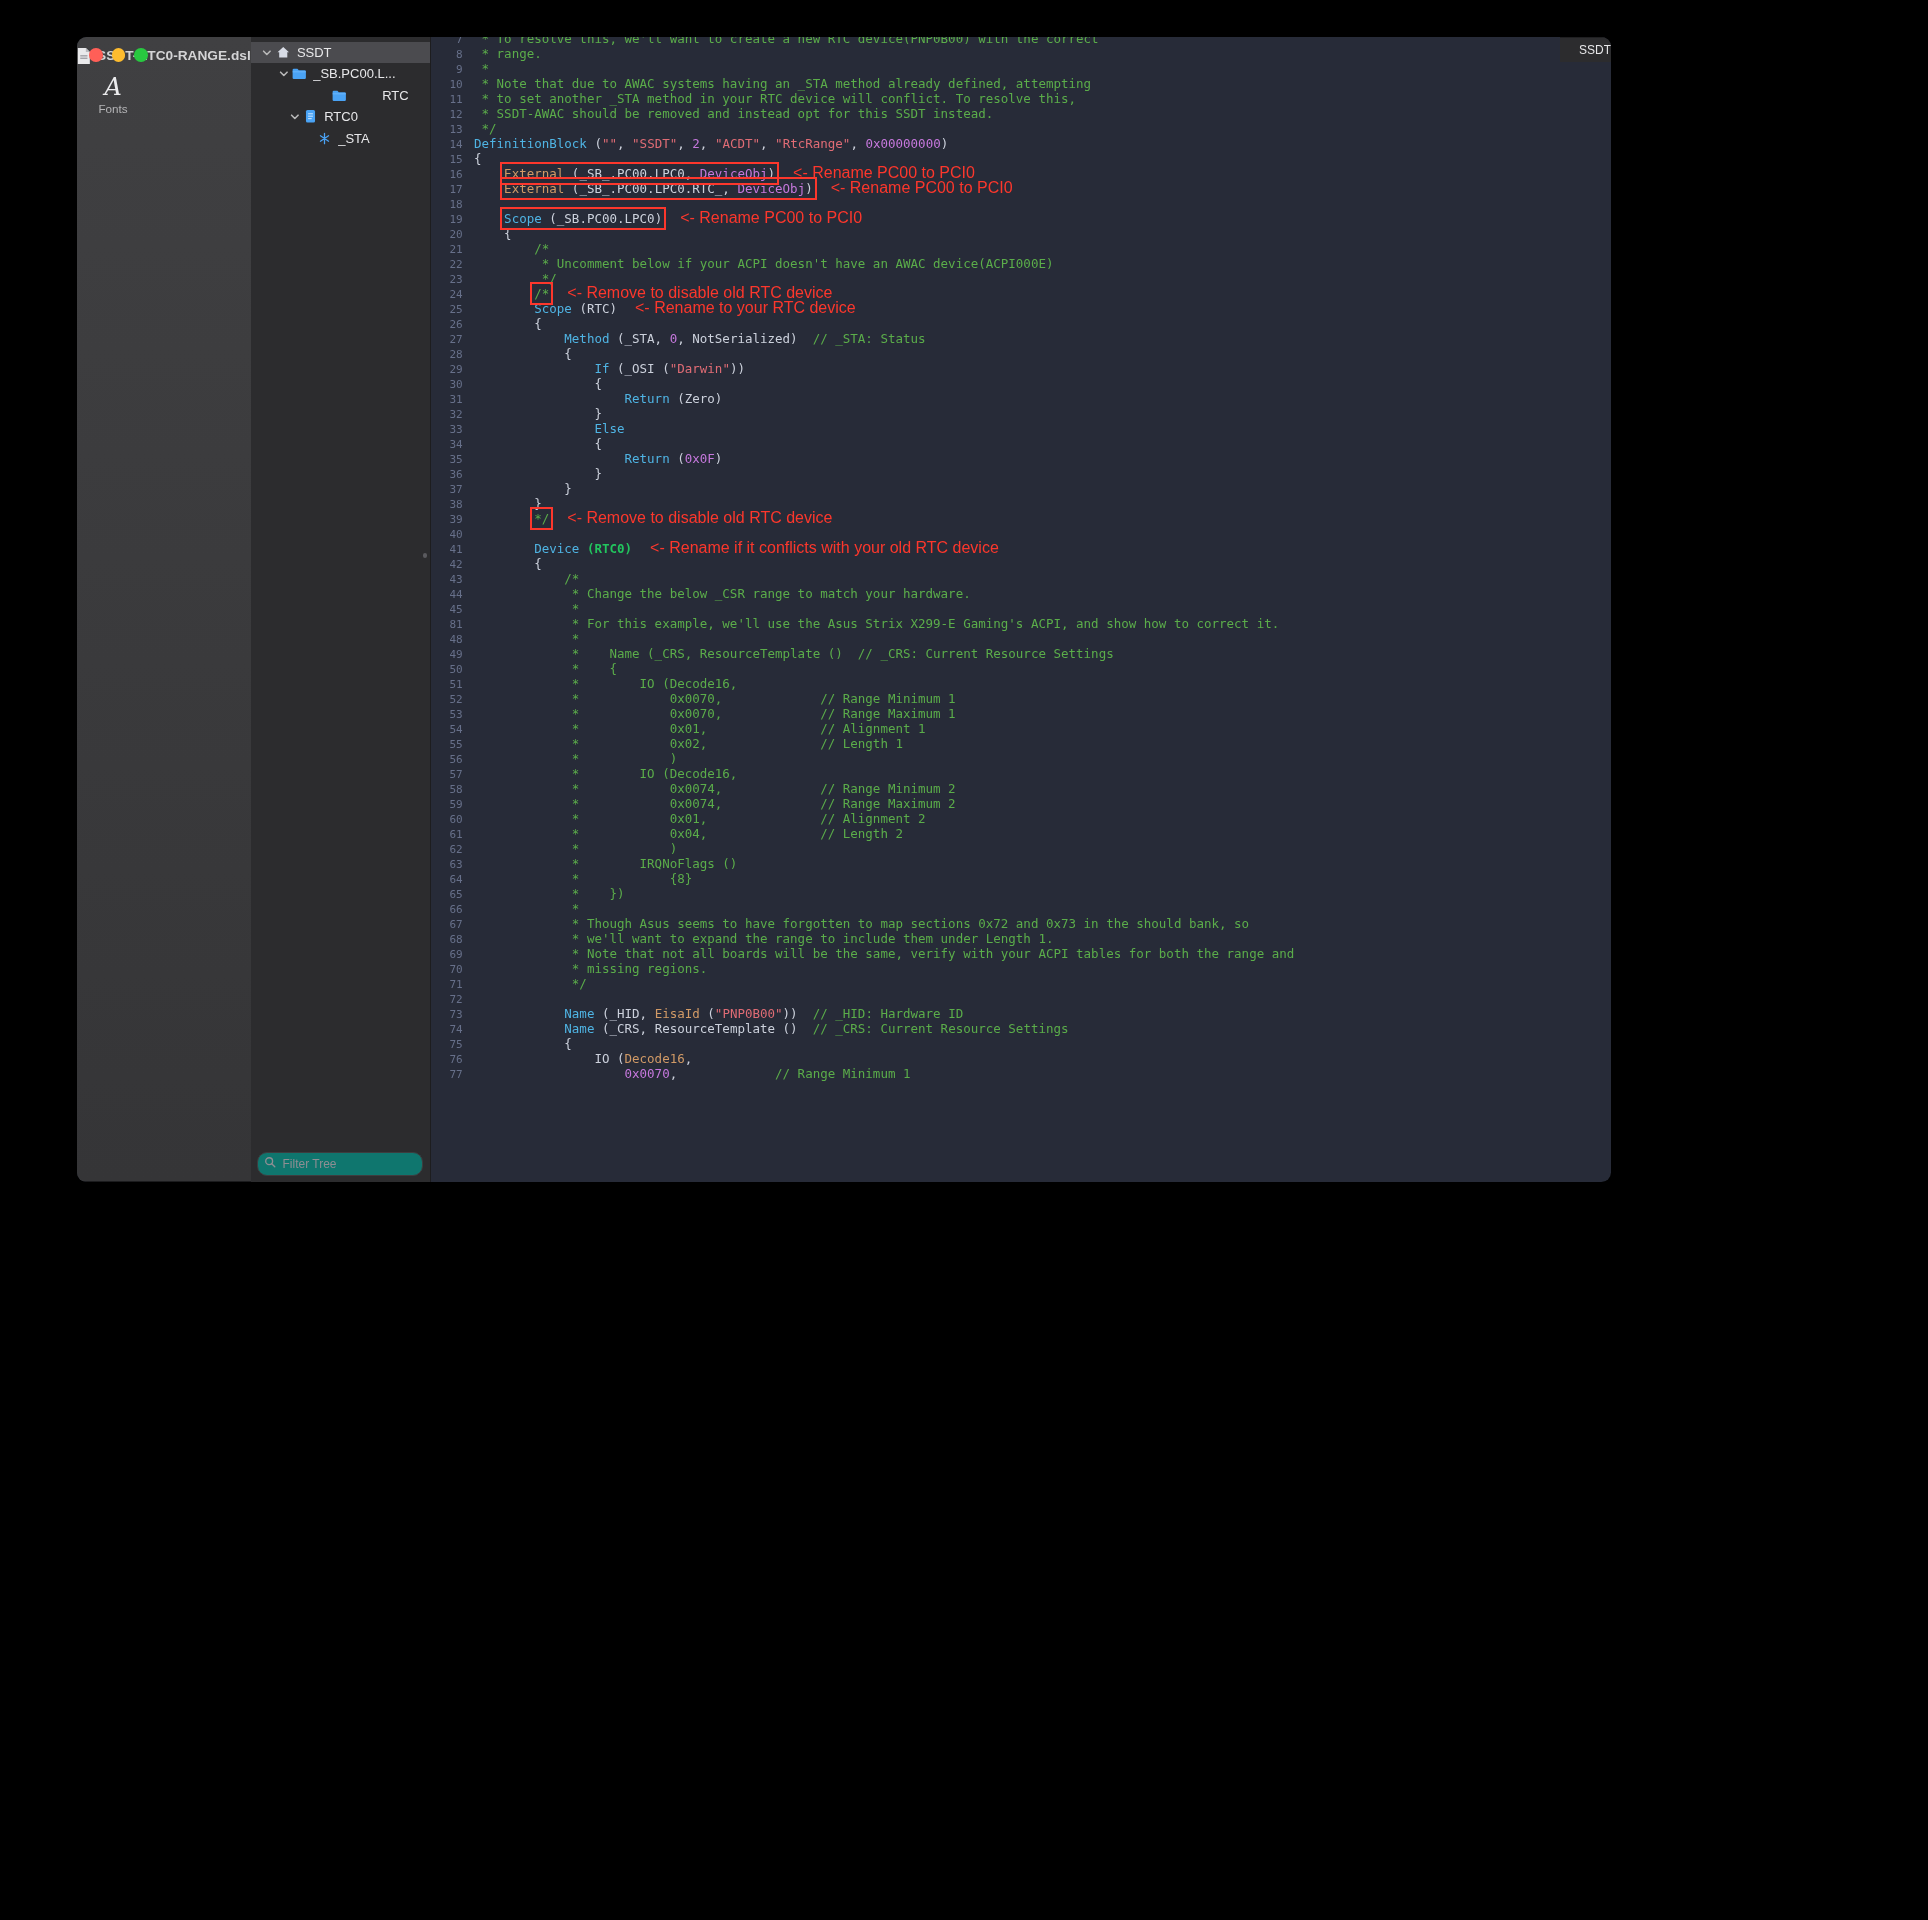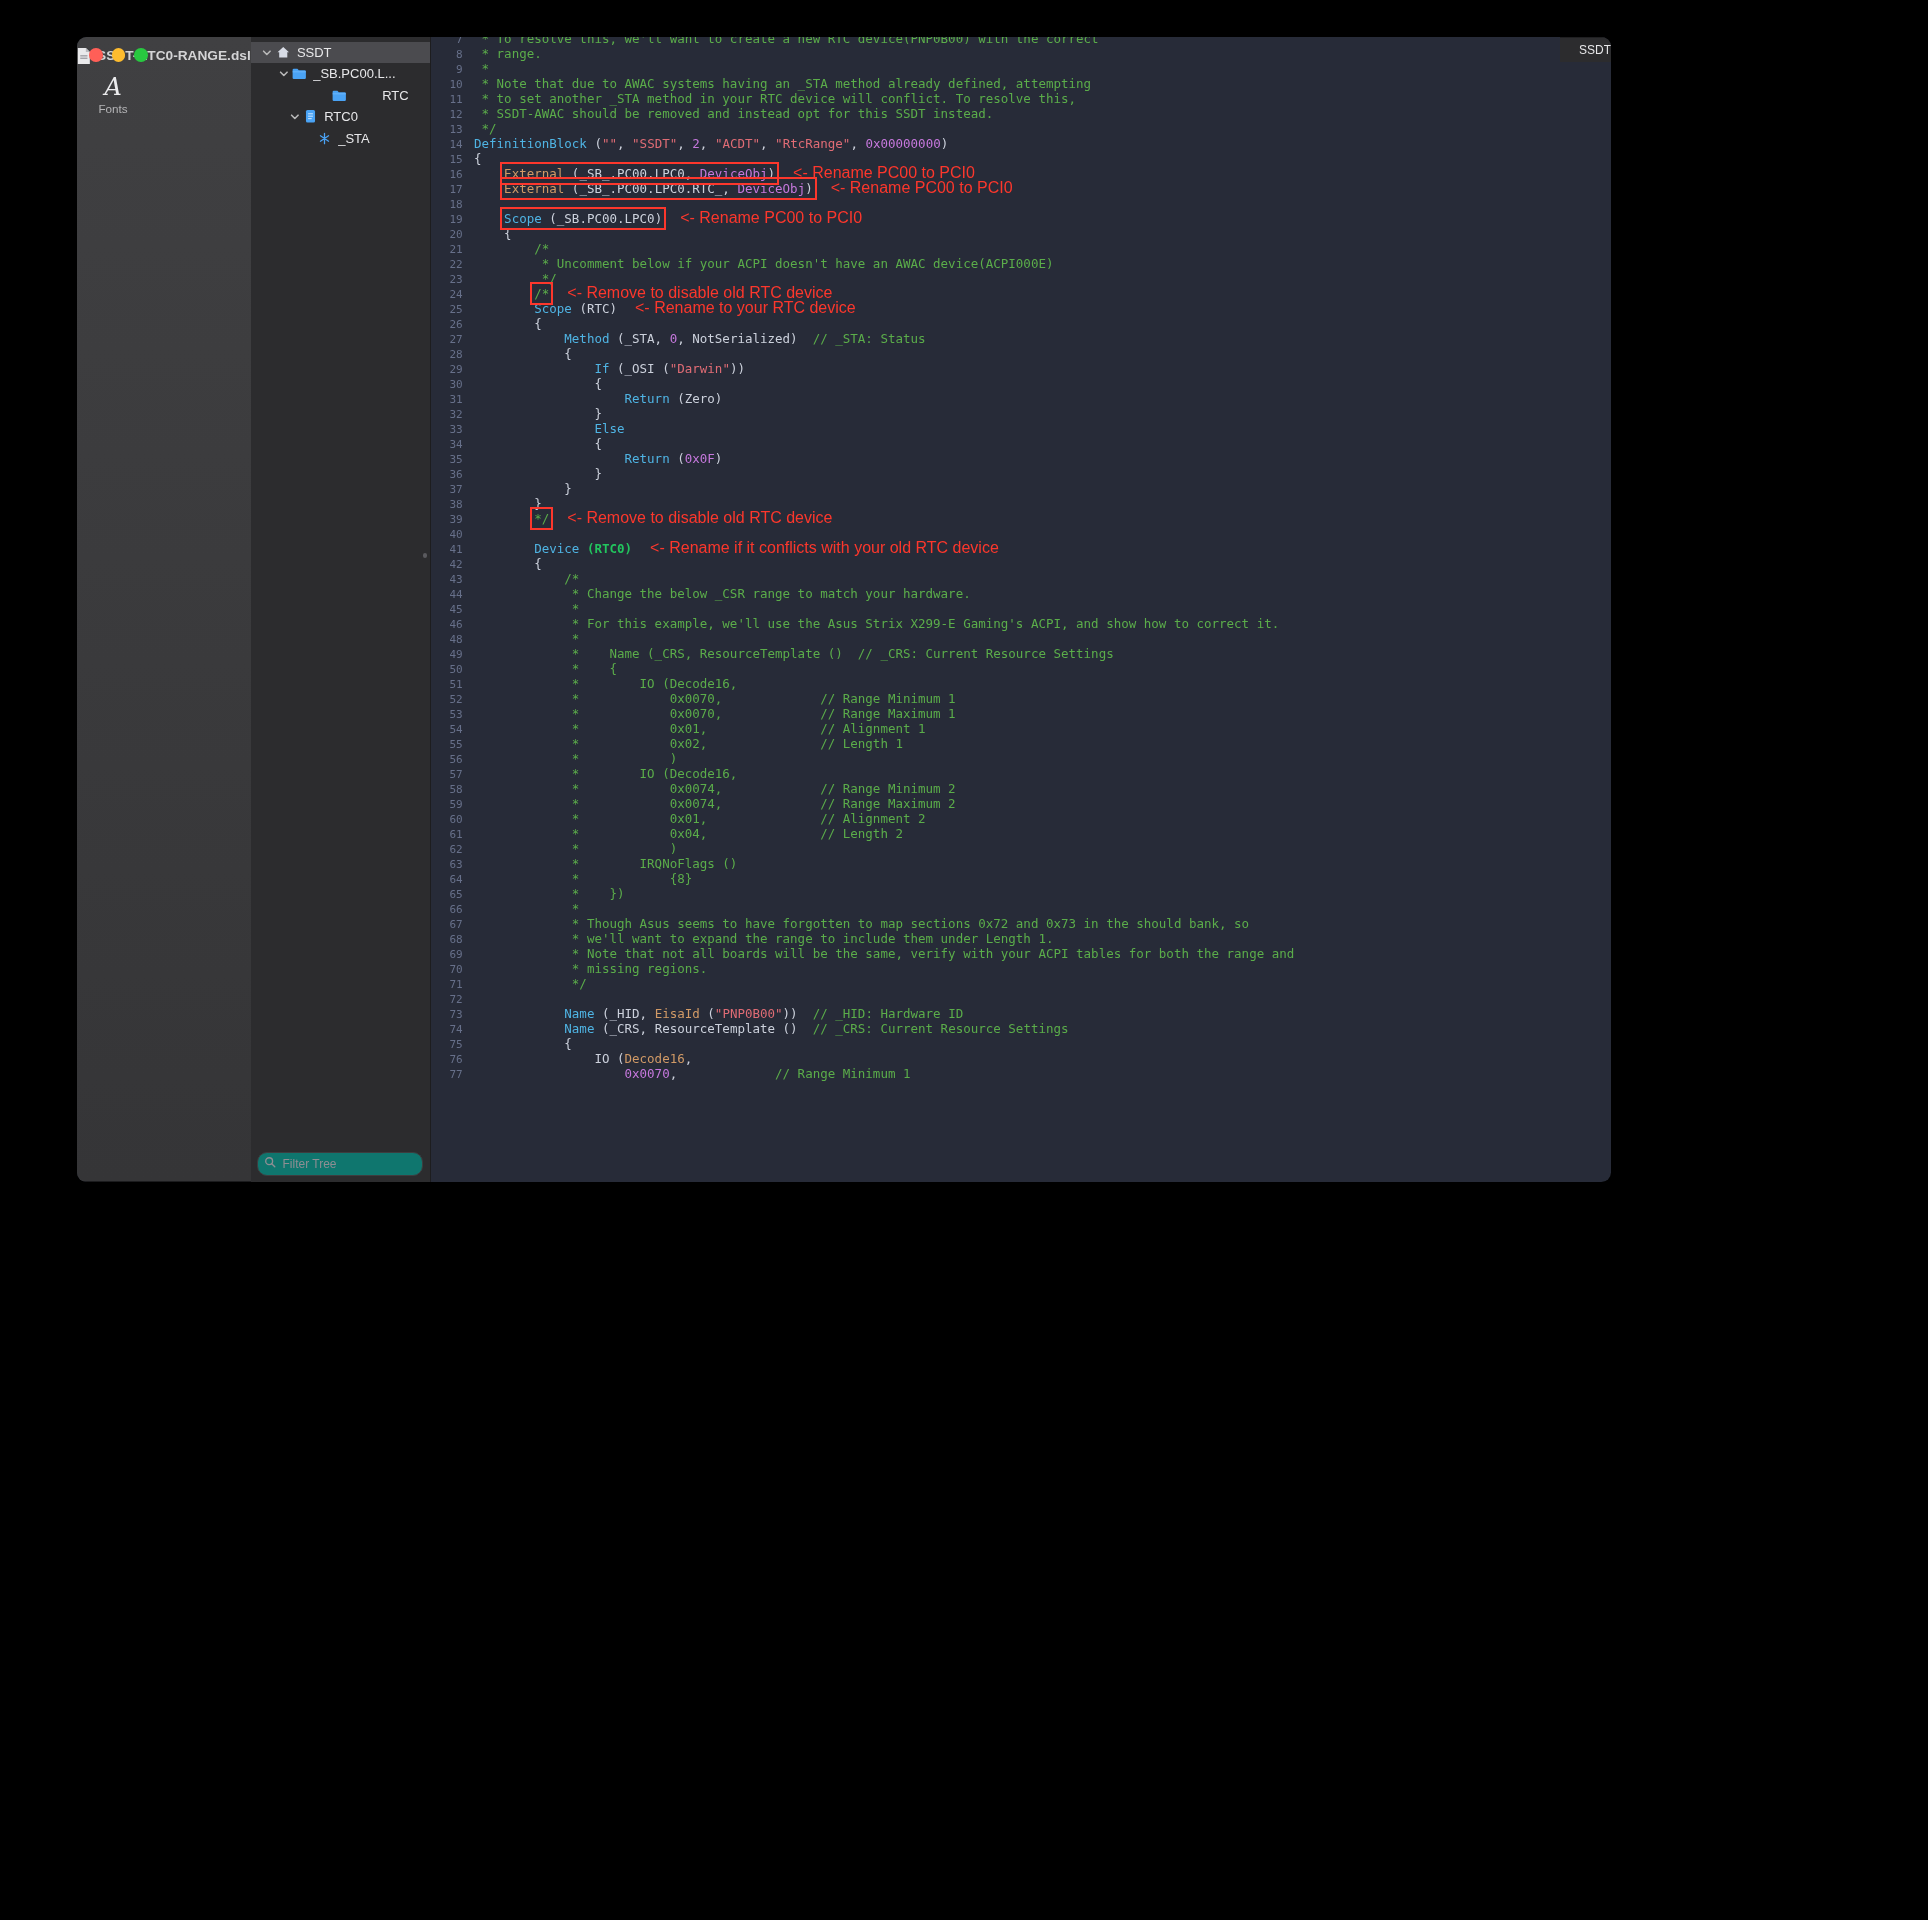--- a/index.html
+++ b/index.html
@@ -258,21 +258,21 @@
           <div class="line"><span class="ln">36</span><span class="c-pln">                }</span></div>
           <div class="line"><span class="ln">37</span><span class="c-pln">            }</span></div>
           <div class="line"><span class="ln">38</span><span class="c-pln">        }</span></div>
           <div class="line"><span class="ln">39</span><span class="c-pln">        </span><span class="redbox"><span class="c-com">*/</span></span><span class="note">&lt;- Remove to disable old RTC device</span></div>
           <div class="line"><span class="ln">40</span></div>
           <div class="line"><span class="ln">41</span><span class="c-pln">        </span><span class="c-kw">Device</span><span class="c-plb"> (RTC0)</span><span class="note">&lt;- Rename if it conflicts with your old RTC device</span></div>
           <div class="line"><span class="ln">42</span><span class="c-pln">        {</span></div>
           <div class="line"><span class="ln">43</span><span class="c-com">            /*</span></div>
           <div class="line"><span class="ln">44</span><span class="c-com">             * Change the below _CSR range to match your hardware.</span></div>
           <div class="line"><span class="ln">45</span><span class="c-com">             *</span></div>
-          <div class="line"><span class="ln">46</span><span class="c-com">             * For this example, we'll use the Asus Strix X299-E Gaming's ACPI, and show how to correct it.</span></div>
+          <div class="line"><span class="ln">81</span><span class="c-com">             * For this example, we'll use the Asus Strix X299-E Gaming's ACPI, and show how to correct it.</span></div>
           <div class="line"><span class="ln">48</span><span class="c-com">             *</span></div>
           <div class="line"><span class="ln">49</span><span class="c-com">             *    Name (_CRS, ResourceTemplate ()  // _CRS: Current Resource Settings</span></div>
           <div class="line"><span class="ln">50</span><span class="c-com">             *    {</span></div>
           <div class="line"><span class="ln">51</span><span class="c-com">             *        IO (Decode16,</span></div>
           <div class="line"><span class="ln">52</span><span class="c-com">             *            0x0070,             // Range Minimum 1</span></div>
           <div class="line"><span class="ln">53</span><span class="c-com">             *            0x0070,             // Range Maximum 1</span></div>
           <div class="line"><span class="ln">54</span><span class="c-com">             *            0x01,               // Alignment 1</span></div>
           <div class="line"><span class="ln">55</span><span class="c-com">             *            0x02,               // Length 1</span></div>
           <div class="line"><span class="ln">56</span><span class="c-com">             *            )</span></div>
           <div class="line"><span class="ln">57</span><span class="c-com">             *        IO (Decode16,</span></div>

